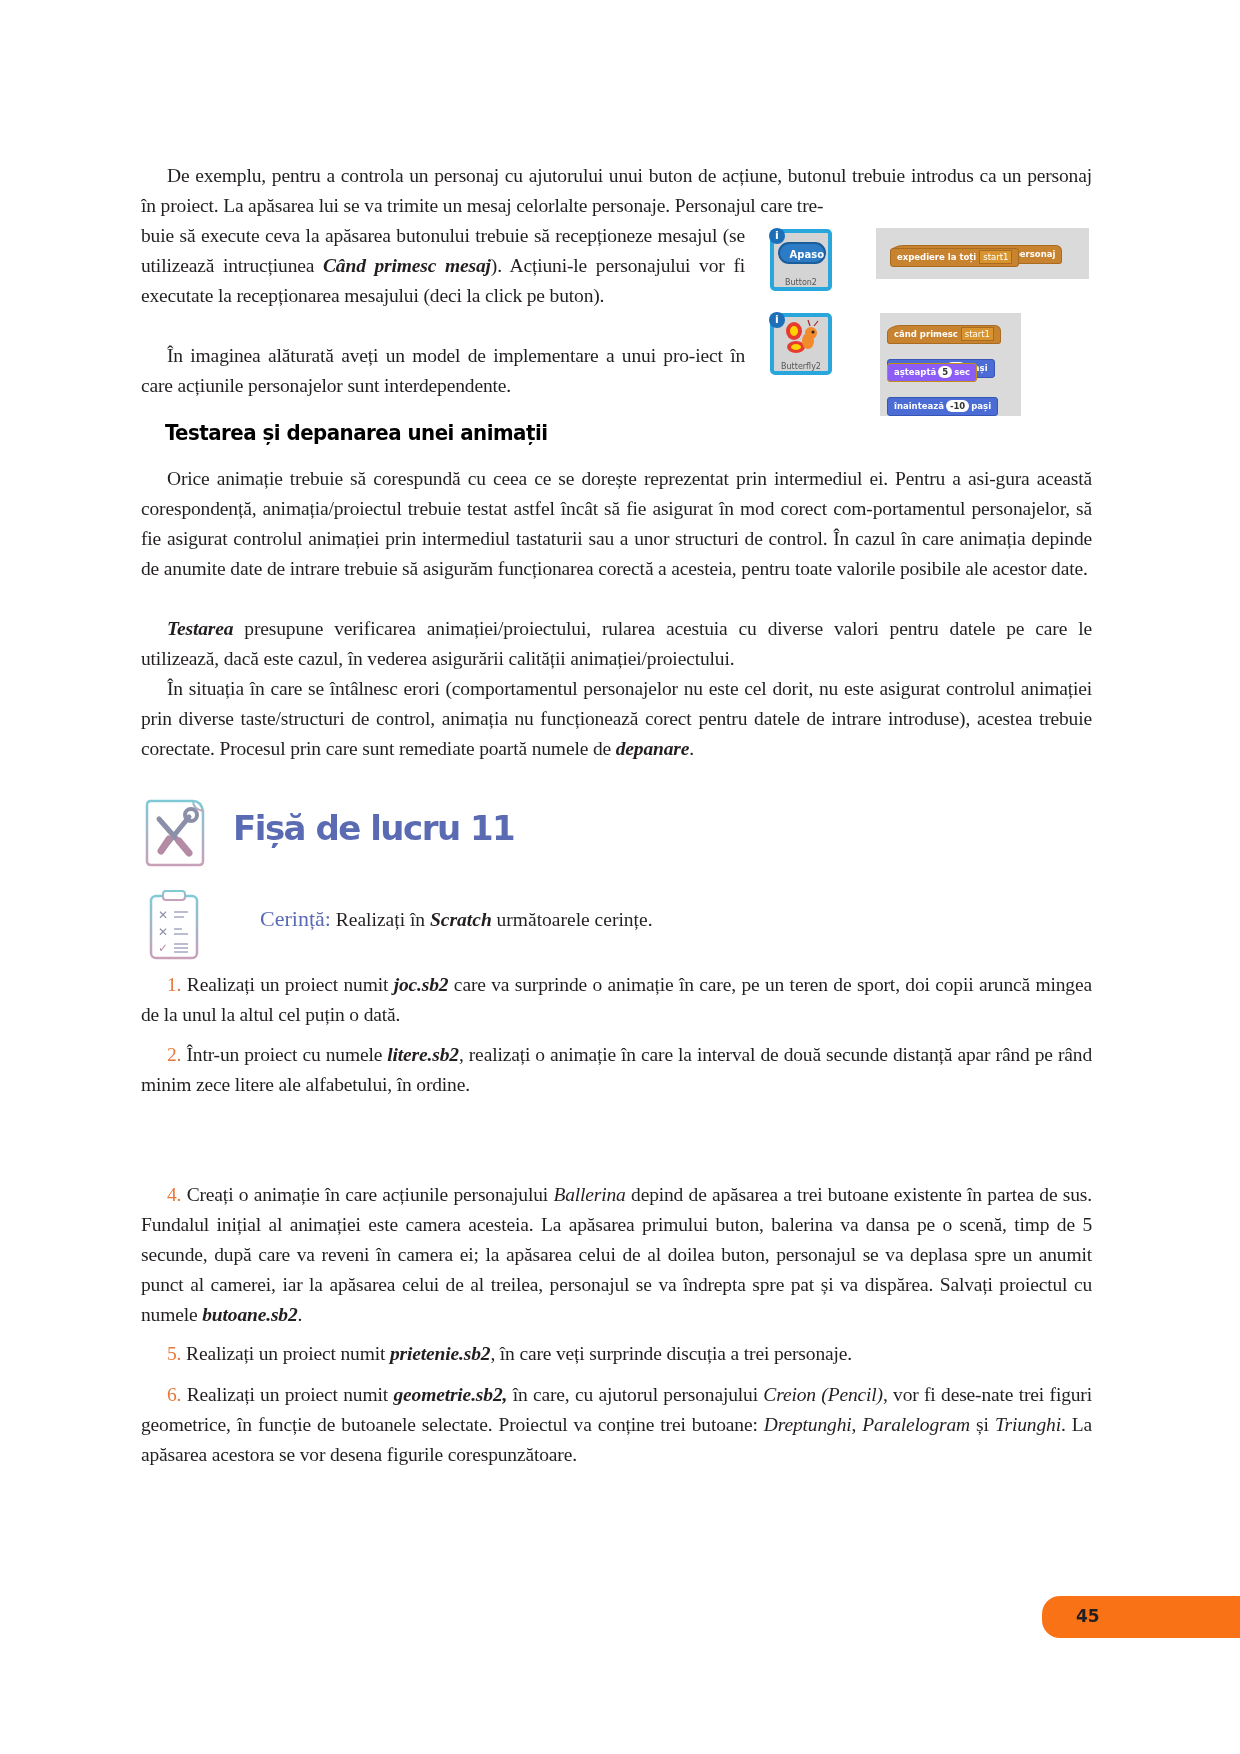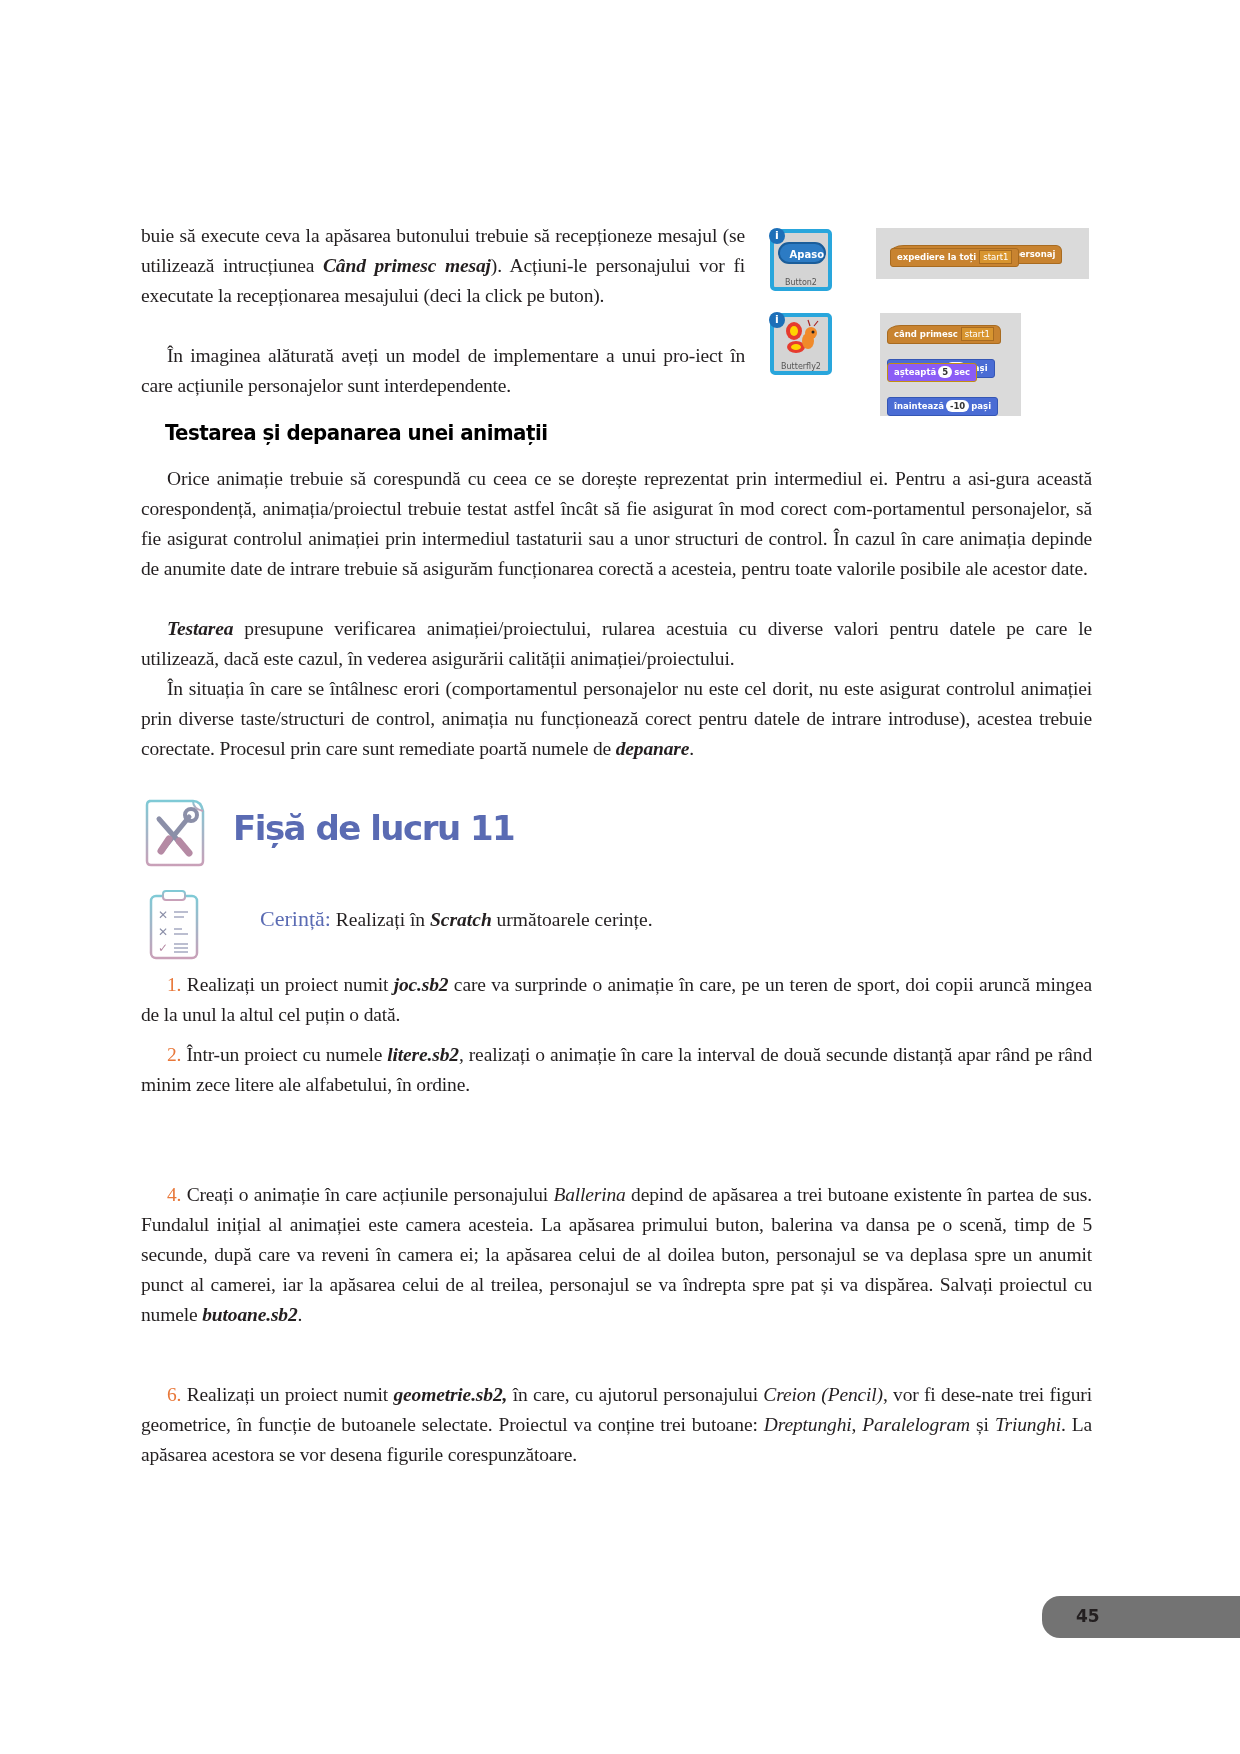--- a/index.html
+++ b/index.html
@@ -39,29 +39,32 @@
           font-weight: normal; margin-left: 3px; }
     .pill { display: inline-block; background: #fff; color: #333; border-radius: 7px; padding: 0 4px; line-height: 12px; margin: 0 2px; }
 
     
     .ws-icon { position: absolute; }
     .ws-title { position: absolute; left: 233px; top: 808px; font-family: "DejaVu Sans", sans-serif; font-weight: bold;
                 font-size: 34px; color: #5a6bb3; letter-spacing: -1.5px; margin: 0; }
     .cerinta { position: absolute; left: 260px; top: 906px; font-size: 19.5px; margin: 0; }
     .cerinta .lab { font-family: Liberation Serif, serif; font-size: 22px; color: #5a6bb3; }
 
-    .pagenum { position: absolute; left: 1042px; top: 1596px; width: 198px; height: 42px; background: #737373;
+    .pagenum { position: absolute; left: 1042px; top: 1596px; width: 198px; height: 42px; background: #f97316;
                border-top-left-radius: 18px; border-bottom-left-radius: 18px; }
     .pagenum span { position: absolute; left: 34px; top: 10px; font: bold 17px "DejaVu Sans", sans-serif; color: #231f20; }
   </style>
 </head>
 <body>
 
 <div class="page">
 
+  <p class="para indent" style="top:161px; height:60px; overflow:hidden;">
+    <span>De exemplu, pentru a controla un personaj cu ajutorului unui buton de acțiune, butonul trebuie introdus ca un personaj în proiect. La apăsarea lui se va trimite un mesaj celorlalte personaje. Personajul care tre-</span>
+  </p>
 
   <p class="para narrow" style="top:221px;">
     <span>buie să execute ceva la apăsarea butonului trebuie să recepționeze mesajul (se utilizează intrucțiunea </span><span class="bi">Când primesc mesaj</span><span>). Acțiuni-le personajului vor fi executate la recepționarea mesajului (deci la click pe buton).</span>
   </p>
   <p class="para narrow indent" style="top:341px;">
     <span>În imaginea alăturată aveți un model de implementare a unui pro-iect în care acțiunile personajelor sunt interdependente.</span>
   </p>
 
   <div>
     <div class="sprite" style="left:770px; top:229px;">
@@ -164,20 +167,23 @@
 
   <p class="item" style="top:970px;">
     <span class="num">1.</span><span> Realizați un proiect numit </span><span class="bi">joc.sb2</span><span> care va surprinde o animație în care, pe un teren de sport, doi copii aruncă mingea de la unul la altul cel puțin o dată.</span>
   </p>
   <p class="item" style="top:1040px;">
     <span class="num">2.</span><span> Într-un proiect cu numele </span><span class="bi">litere.sb2</span><span>, realizați o animație în care la interval de două secunde distanță apar rând pe rând minim zece litere ale alfabetului, în ordine.</span>
   </p>
   <p class="item" style="top:1180px;">
     <span class="num">4.</span><span> Creați o animație în care acțiunile personajului </span><span class="it">Ballerina</span><span> depind de apăsarea a trei butoane existente în partea de sus. Fundalul inițial al animației este camera acesteia. La apăsarea primului buton, balerina va dansa pe o scenă, timp de 5 secunde, după care va reveni în camera ei; la apăsarea celui de al doilea buton, personajul se va deplasa spre un anumit punct al camerei, iar la apăsarea celui de al treilea, personajul se va îndrepta spre pat și va dispărea. Salvați proiectul cu numele </span><span class="bi">butoane.sb2</span><span>.</span>
   </p>
+  <p class="item" style="top:1339px;">
+    <span class="num">5.</span><span> Realizați un proiect numit </span><span class="bi">prietenie.sb2</span><span>, în care veți surprinde discuția a trei personaje.</span>
+  </p>
   <p class="item" style="top:1380px;">
     <span class="num">6.</span><span> Realizați un proiect numit </span><span class="bi">geometrie.sb2,</span><span> în care, cu ajutorul personajului </span><span class="it">Creion (Pencil)</span><span>, vor fi dese-nate trei figuri geometrice, în funcție de butoanele selectate. Proiectul va conține trei butoane: </span><span class="it">Dreptunghi</span><span>, </span><span class="it">Paralelogram</span><span> și </span><span class="it">Triunghi</span><span>. La apăsarea acestora se vor desena figurile corespunzătoare.</span>
   </p>
 
   <div class="pagenum">
     <span>45</span>
   </div>
 </div>
 
 </body></html>

